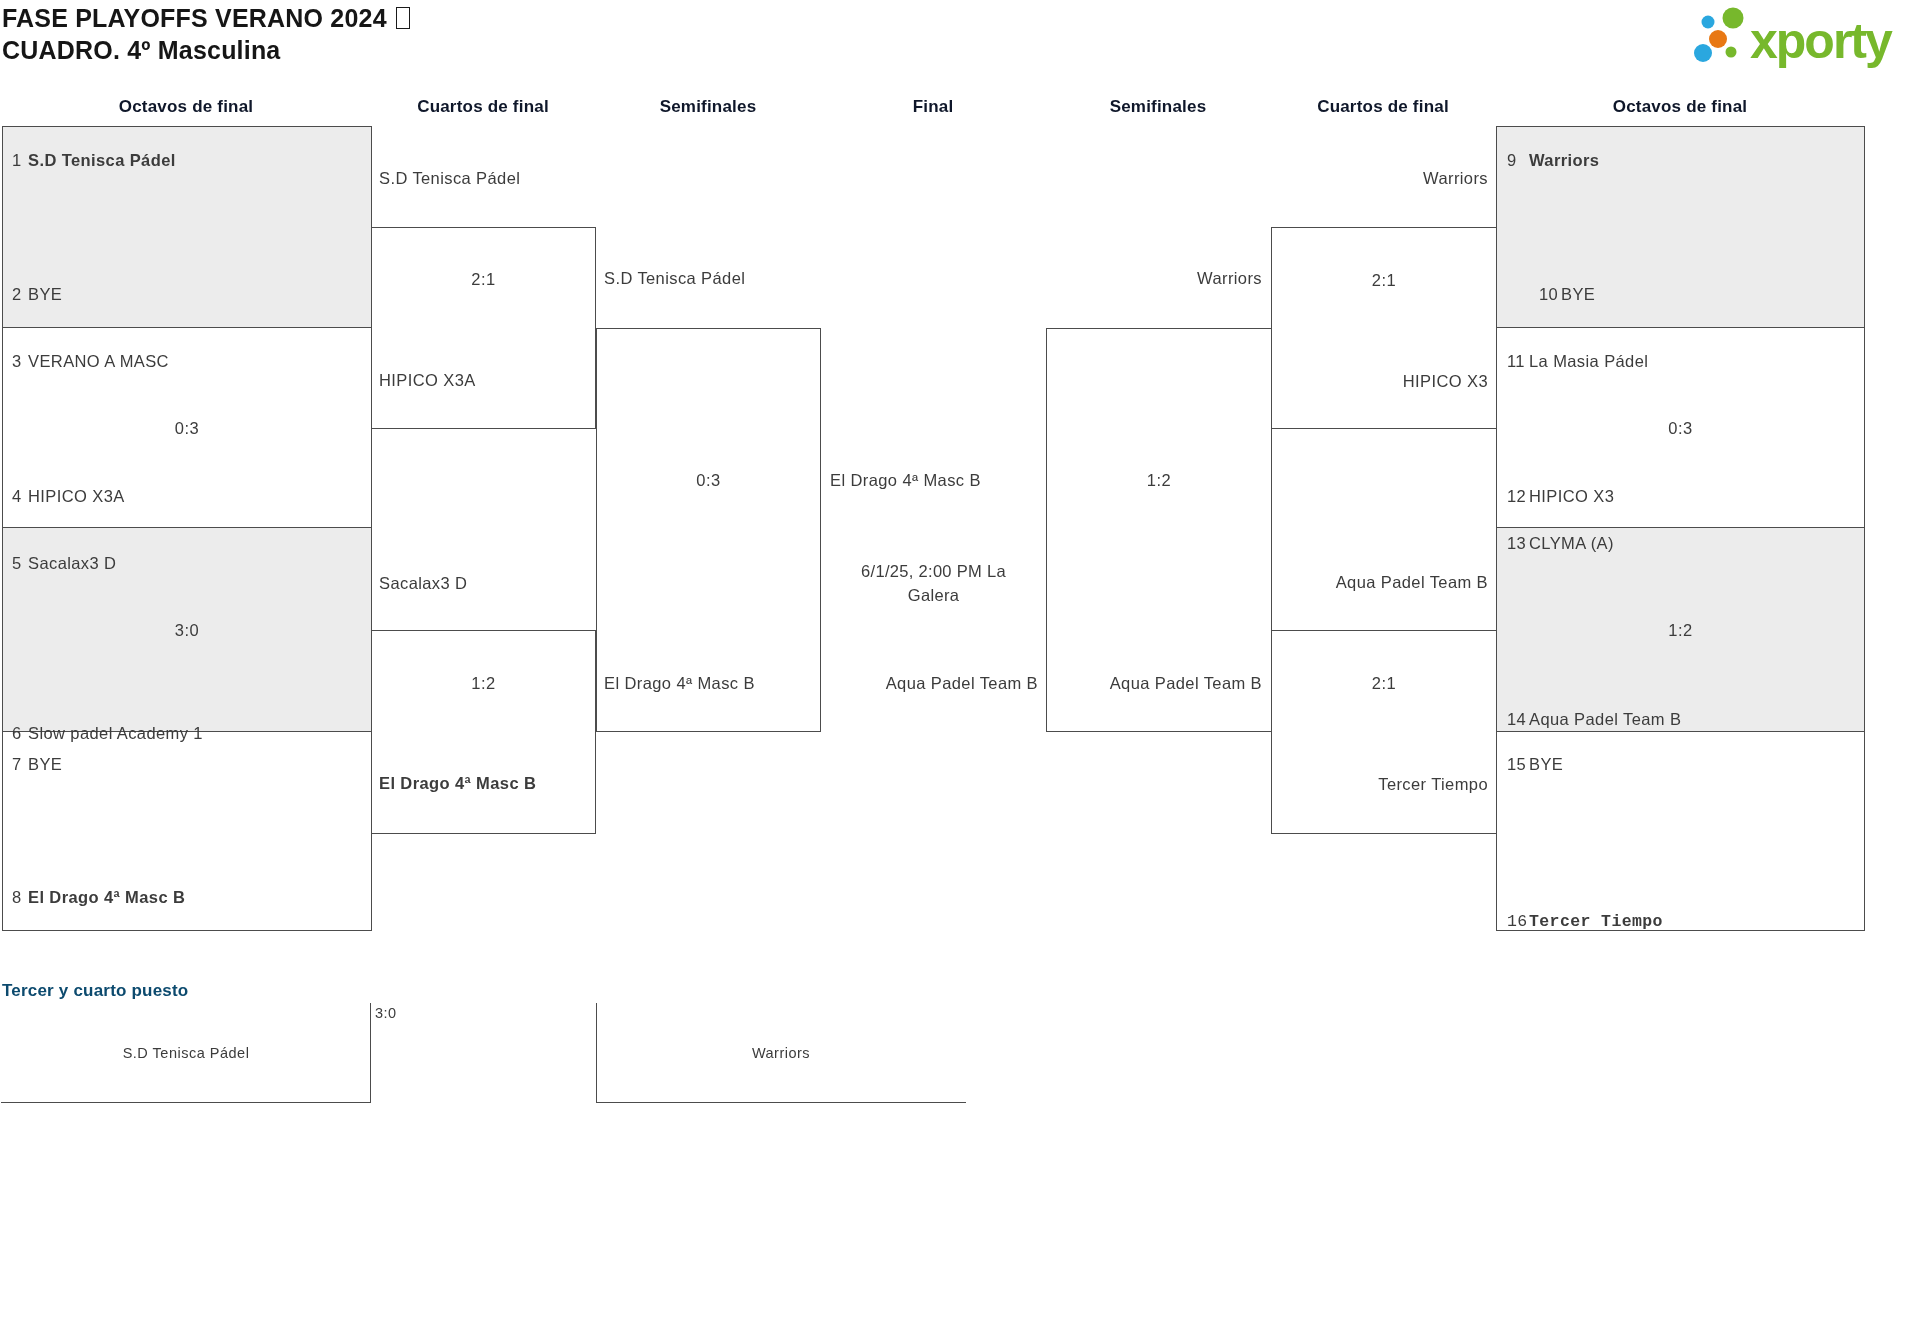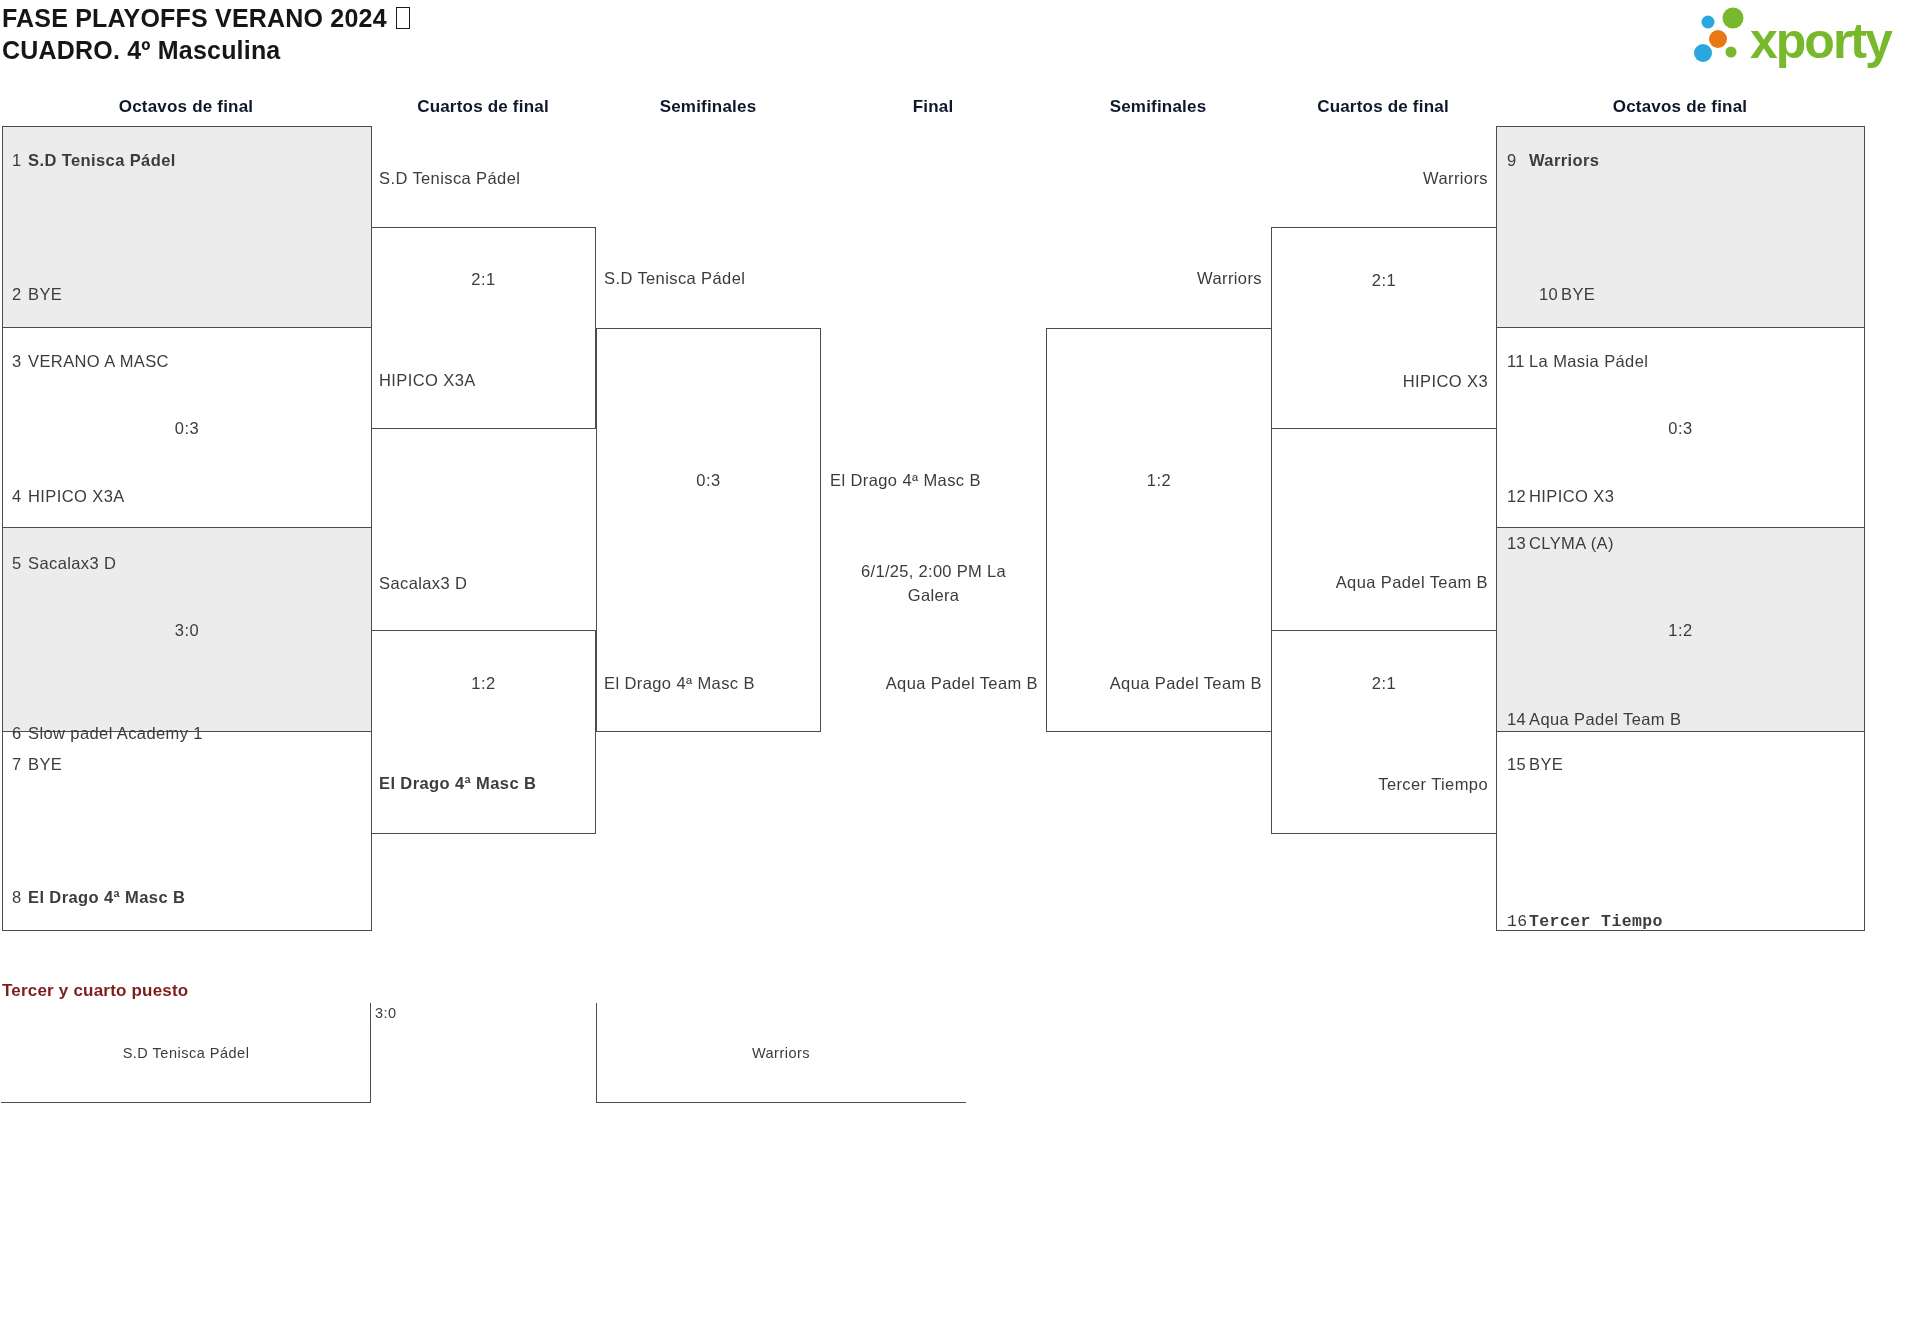--- a/index.html
+++ b/index.html
@@ -17,21 +17,21 @@
   .box.open-right{border-top:none;border-right:none;background:transparent;}
   .row{position:absolute;height:22px;line-height:22px;font-size:16.5px;color:#3c3c3c;letter-spacing:.4px;white-space:nowrap;}
   .num{display:inline-block;width:16px;padding-left:10px;}
   .numR{display:inline-block;width:22px;padding-left:11px;}
   .b{font-weight:bold;}
   .lbl{position:absolute;height:22px;line-height:22px;font-size:16.5px;color:#3c3c3c;letter-spacing:.4px;white-space:nowrap;}
   .lbl.right{text-align:right;}
   .score{position:absolute;height:22px;line-height:22px;font-size:16.5px;color:#3c3c3c;text-align:center;letter-spacing:.5px;}
   .sched{position:absolute;left:846px;top:560px;width:175px;font-size:16.5px;line-height:23.5px;color:#3c3c3c;text-align:center;letter-spacing:.3px;}
   .small{font-size:14.5px;}
-  .tp-head{position:absolute;left:2px;top:981px;font-size:17px;font-weight:bold;color:#7f1d1d;letter-spacing:.2px;}
+  .tp-head{position:absolute;left:2px;top:981px;font-size:17px;font-weight:bold;color:#0c4a6e;letter-spacing:.2px;}
 </style>
 </head>
 <body>
 
 <div class="abs title" style="left:2px;top:4px;">
   <span>FASE PLAYOFFS VERANO 2024</span><span class="tofu"></span>
 </div>
 <div class="abs title" style="left:2px;top:36px;">CUADRO. 4º Masculina</div>
 
 <svg class="abs" style="left:1688px;top:4px;" width="232" height="68">

